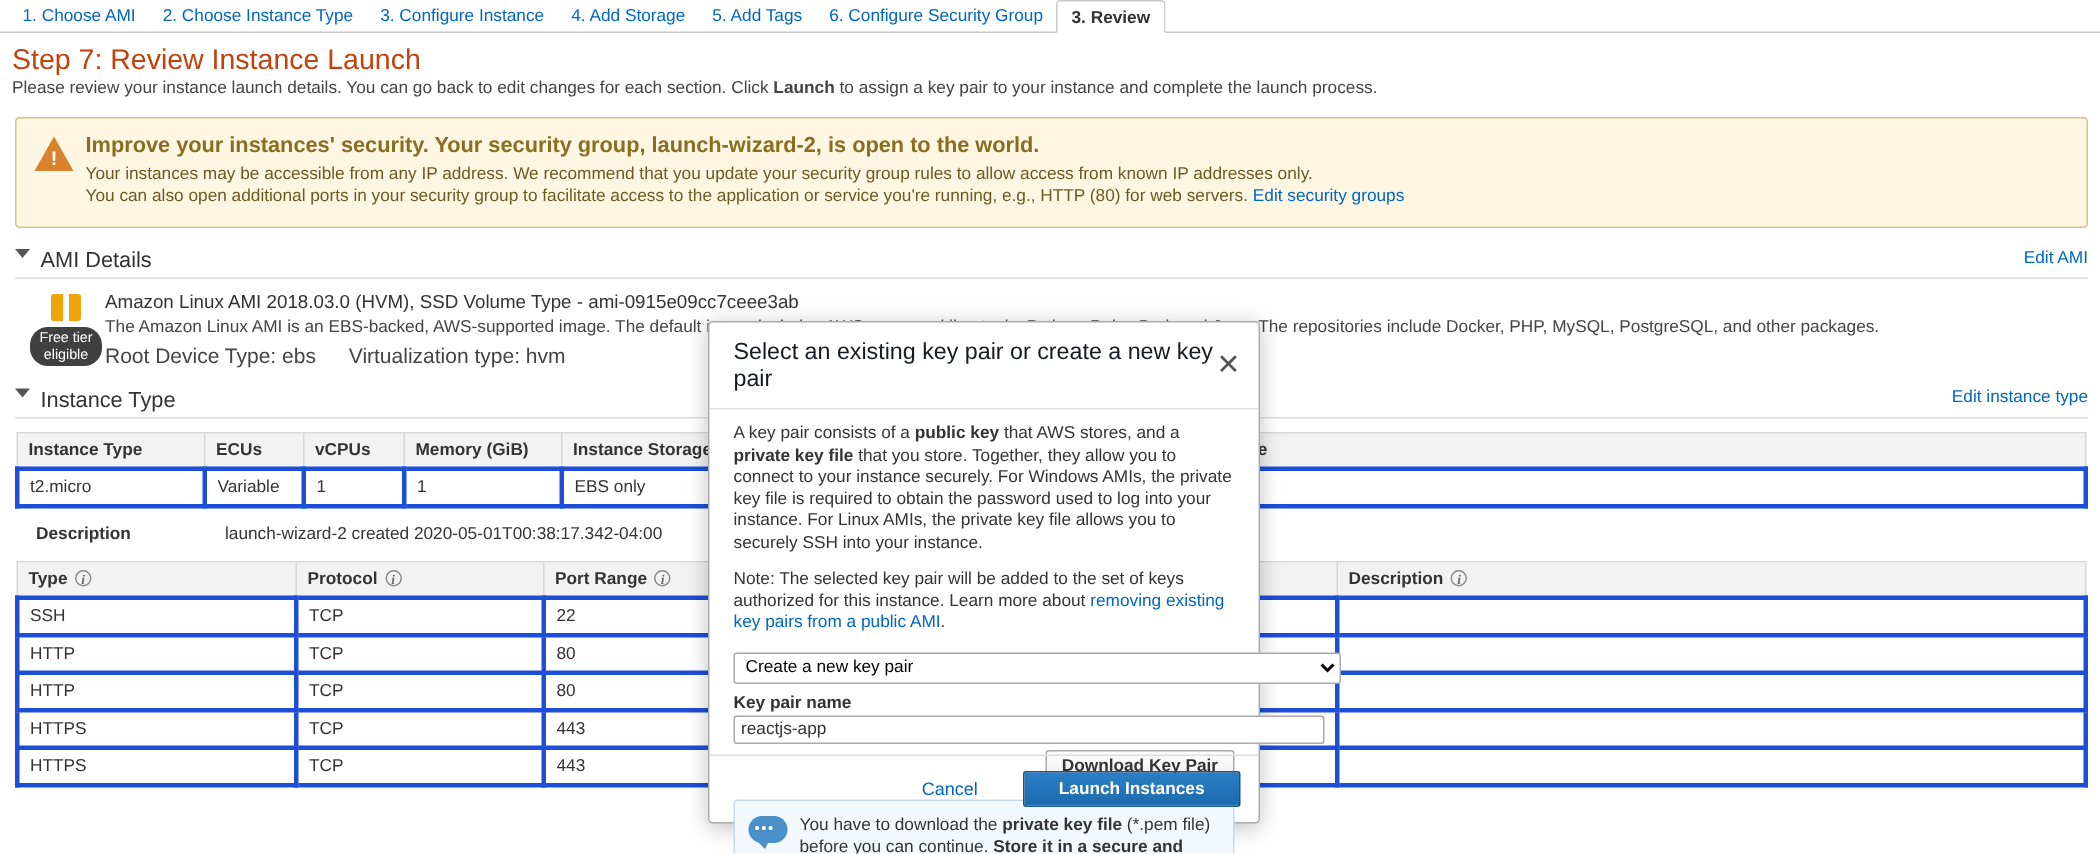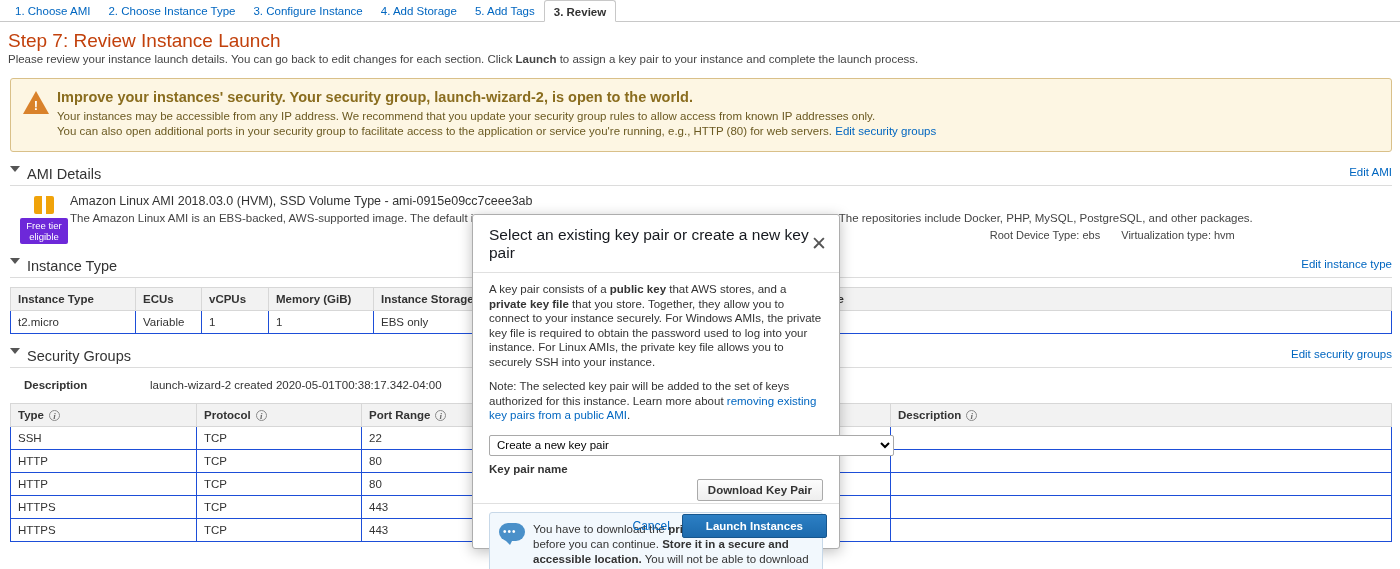--- a/index.html
+++ b/index.html
@@ -124,51 +124,51 @@
     width: 20px; height: 18px; margin: 2px auto 4px auto;
     background: #f0a30a;
     border-radius: 2px;
     position: relative;
   }
   .ami-icon:after {
     content: ""; position: absolute; left: 8px; top: 0;
     width: 4px; height: 18px; background: #fff;
   }
   .free-tier {
-    background: #6d28d9;
+    background: #404040;
     color: #fff;
     font-size: 9.5px;
     line-height: 11px;
     padding: 2px 3px;
-    border-radius: 2px;
+    border-radius: 12px;
     width: 48px;
     margin: 0 auto;
   }
   .ami-title { font-size: 12.5px; color: #333; margin-bottom: 4px; }
   .ami-desc { font-size: 11.5px; color: #444; margin-bottom: 5px; }
-  .ami-meta { font-size: 11px; color: #444; text-align: right; }
+  .ami-meta { font-size: 14px; color: #444; }
   .ami-meta span { margin-right: 18px; }
 
   
   table.grid {
     border-collapse: collapse;
     margin: 9px 8px 0 10px;
     width: 1382px;
     font-size: 11.5px;
   }
   table.grid th {
     background: #f2f2f2;
     border: 1px solid #d7d7d7;
     text-align: left;
     font-weight: bold;
     color: #333;
     padding: 5px 7px;
   }
   table.grid td {
-    border: 1px solid #1d4ed8;
+    border: 3px solid #1d4ed8;
     padding: 5px 7px;
     color: #333;
   }
   .info-i {
     display: inline-block;
     width: 11px; height: 11px;
     border: 1px solid #8a8a8a;
     border-radius: 50%;
     color: #6a6a6a;
     font-size: 9px;
@@ -284,21 +284,21 @@
   }
   .note-text { font-size: 11.5px; color: #333; line-height: 15px; }
   .modal-foot {
     position: absolute;
     left: 0; right: 0; bottom: 0;
     border-top: 1px solid #e0e0e0;
     padding: 10px 12px 10px 0;
     display: flex;
     align-items: center;
     justify-content: flex-end;
-    gap: 12px;
+    gap: 30px;
   }
   .link-btn { color: #0066c0; font-size: 12px; cursor: pointer; }
   .btn-primary {
     background: linear-gradient(#2c7fc4, #1c6aad);
     border: 1px solid #17568d;
     color: #fff;
     font-weight: bold;
     padding: 5px 23px;
   }
 </style>
@@ -306,20 +306,21 @@
 <body>
 
 <div class="page">
 
   <div class="steps">
     <div class="step">1. Choose AMI</div>
     <div class="step">2. Choose Instance Type</div>
     <div class="step">3. Configure Instance</div>
     <div class="step">4. Add Storage</div>
     <div class="step">5. Add Tags</div>
+    <div class="step">6. Configure Security Group</div>
     <div class="step active">3. Review</div>
   </div>
 
   <div class="title">Step 7: Review Instance Launch</div>
   <div class="subtitle">
     <span>Please review your instance launch details. You can go back to edit changes for each section. Click </span><b>Launch</b><span> to assign a key pair to your instance and complete the launch process.</span>
   </div>
 
   <div class="warning">
     <div class="warn-icon">
@@ -378,25 +379,20 @@
         <td>Variable</td>
         <td>1</td>
         <td>1</td>
         <td>EBS only</td>
         <td>-</td>
         <td>Low to Moderate</td>
       </tr>
     </tbody>
   </table>
 
-  <div class="section-head">
-    <span class="caret"></span>
-    <span class="section-title">Security Groups</span>
-    <span class="section-edit">Edit security groups</span>
-  </div>
   <div class="facts">
     <div class="row">
       <div class="k">Description</div>
       <div class="v">launch-wizard-2 created 2020-05-01T00:38:17.342-04:00</div>
     </div>
   </div>
 
   <table class="grid">
     <thead>
       <tr>
@@ -458,20 +454,21 @@
       </p>
       <p>
         <span>Note: The selected key pair will be added to the set of keys authorized for this instance. Learn more about </span><a href="#">removing existing key pairs from a public AMI</a><span>.</span>
       </p>
 
       <select class="keyselect">
         <option selected="">Create a new key pair</option>
       </select>
 
       <div class="field-label">Key pair name</div>
+      <input class="keyname" type="text" value="reactjs-app" style="">
 
       <div class="dl-row">
         <button class="btn btn-secondary">Download Key Pair</button>
       </div>
 
       <div class="note">
         <div class="note-icon">
             <div class="dots">•••</div>
           </div>
         <div class="note-text">

